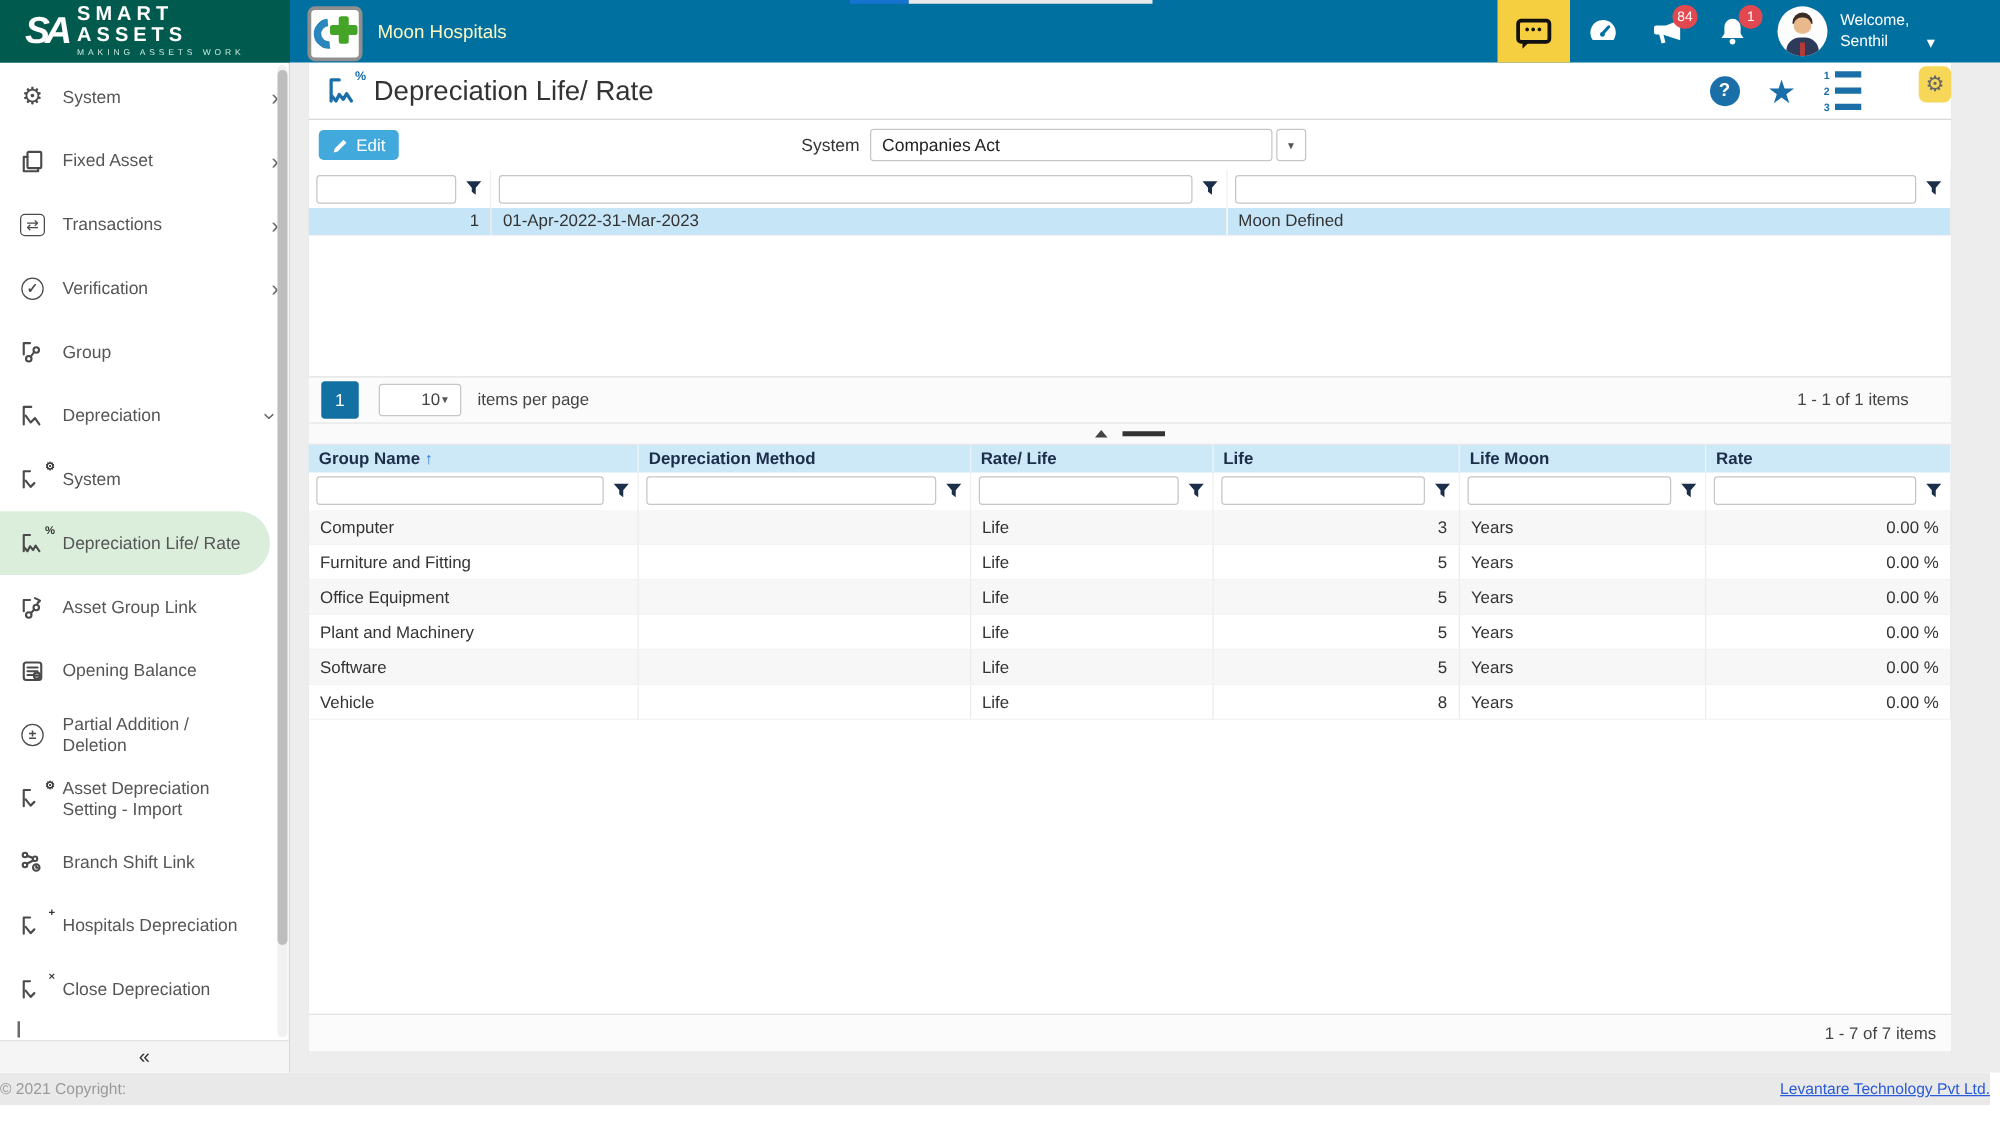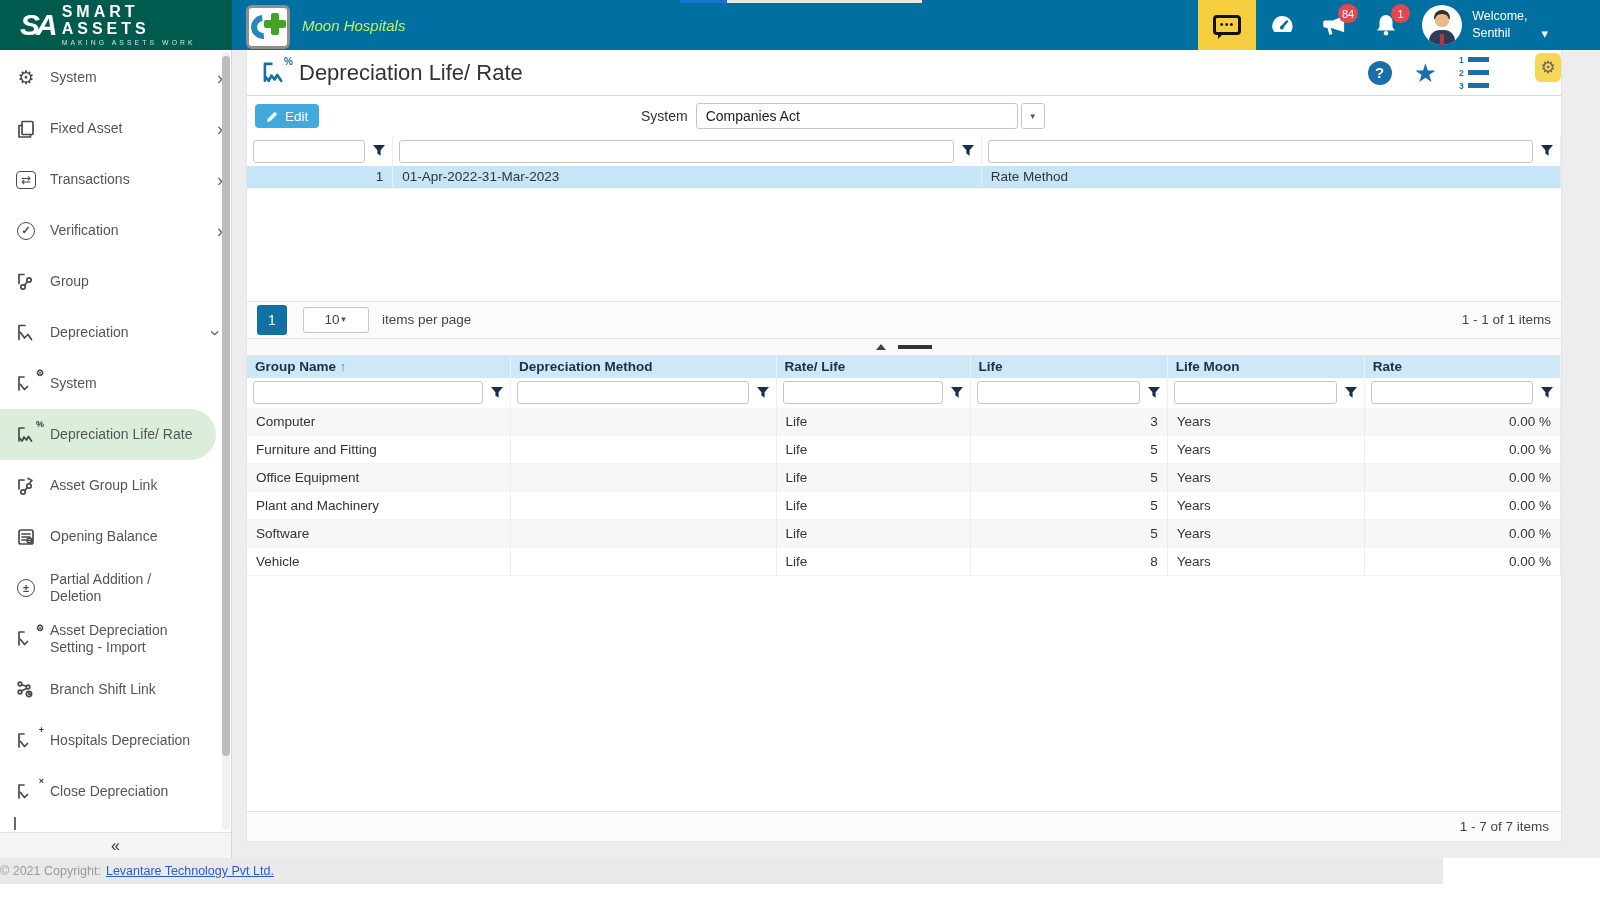--- a/index.html
+++ b/index.html
@@ -13,21 +13,21 @@
   .brand-l1,.brand-l2 { color:#fff; font-weight:bold; font-size:16px; letter-spacing:4px; line-height:1.05; }
   .tagline { font-size:6.8px; letter-spacing:3.1px; color:#cde8e1; margin-top:2px; }
   .loadbar-a { position:absolute; left:680px; top:0; width:47px; height:3px; background:#1673D0; z-index:7; }
   .loadbar-b { position:absolute; left:727px; top:0; width:195px; height:3px; background:#E9E9E9; z-index:7; }
 
   .company { display:flex; align-items:center; gap:12px; margin-left:14px; }
   .hosp-logo { width:44px; height:44px; margin-top:4px; background:#fff; border:3px solid #8f8f8f; border-radius:6px; position:relative; overflow:hidden; }
   .swoosh { position:absolute; left:2px; top:7px; width:24px; height:24px; border:6px solid #2A86BC; border-radius:50%; border-top-color:transparent; border-right-color:transparent; transform:rotate(40deg); }
   .cross-v { position:absolute; right:8px; top:5px; width:8px; height:22px; background:#44A427; border-radius:2px; }
   .cross-h { position:absolute; right:1px; top:12px; width:22px; height:8px; background:#44A427; border-radius:2px; }
-  .company-name { color:#bef264; font-size:15px;font-style:italic; }
+  .company-name { color:#fef9c3; font-size:15px; }
 
   .top-right { margin-left:auto; display:flex; align-items:center; height:50px; }
   .top-btn { width:52px; height:50px; display:flex; align-items:center; justify-content:center; position:relative; cursor:pointer; }
   .chat-btn { width:58px; background:#F6CF40; }
   .bubble { width:28px; height:20px; border:3px solid #111; border-radius:4px; position:relative; display:flex; align-items:center; justify-content:center; }
   .bubble i { font-style:normal; color:#111; font-size:11px; letter-spacing:1px; line-height:0; margin-top:-2px; }
   .bubble:after { content:""; position:absolute; left:2px; bottom:-7px; width:0; height:0; border-left:7px solid #111; border-bottom:7px solid transparent; }
   .badge { position:absolute; top:4px; right:2px; min-width:19px; height:19px; padding:0 4px; background:#E2484F; color:#fff; border-radius:10px; font-size:11px; display:flex; align-items:center; justify-content:center; }
   .avatar { width:40px; height:40px; border-radius:50%; background:#fdfdfd; position:relative; overflow:hidden; margin-left:10px; flex:0 0 40px; }
   .av-hair { position:absolute; top:5px; left:12px; width:16px; height:9px; background:#3a2d26; border-radius:8px 8px 0 0; }
@@ -92,32 +92,32 @@
   .funnel { flex:0 0 14px; display:flex; cursor:pointer; }
   .grid td.c { padding:0 9px; height:22px; border-right:1px solid #ececec; border-bottom:1px solid #f3f3f3; overflow:hidden; white-space:nowrap; }
   tr.sel td.c { background:#C6E6F8; }
   .t2 td.c { height:28px; }
   .t2 tr.alt td.c { background:#f7f7f7; }
   .num { text-align:right; }
   .spacer1 { height:112px; flex:0 0 112px; }
 
   .pager { height:38px; flex:0 0 38px; background:#fbfbfb; border-top:1px solid #e1e1e1; border-bottom:1px solid #e1e1e1; display:flex; align-items:center; padding:0 10px; font-size:13.5px; color:#444; }
   .page-cur { width:30px; height:30px; background:#1370A2; color:#fff; border-radius:3px; display:flex; align-items:center; justify-content:center; font-size:14px; cursor:pointer; }
-  .psize { margin-left:16px; width:66px; height:26px; border:1px solid #c6c6c6; border-radius:3px; background:#fff; display:flex; align-items:center; justify-content:center; padding:0 8px; cursor:pointer; }
+  .psize { margin-left:16px; width:66px; height:26px; border:1px solid #c6c6c6; border-radius:3px; background:#fff; display:flex; align-items:center; justify-content:flex-end; padding:0 8px; cursor:pointer; }
   .psize .ar { font-size:8px; color:#555; }
   .ipp { margin-left:13px; }
-  .psum { margin-left:auto; margin-right:0; }
+  .psum { margin-left:auto; margin-right:24px; }
 
   .splitter { height:17px; flex:0 0 17px; background:#fafafa; border-bottom:1px solid #e8e8e8; display:flex; align-items:center; justify-content:center; gap:12px; cursor:row-resize; }
   .spl-up { width:0; height:0; border-left:5px solid transparent; border-right:5px solid transparent; border-bottom:6px solid #444; }
   .spl-dash { width:34px; height:4px; background:#333; }
 
   .bottom-bar { margin-top:auto; height:30px; flex:0 0 30px; background:#fbfbfb; border-top:1px solid #e1e1e1; display:flex; align-items:center; justify-content:flex-end; padding:0 12px; font-size:13.5px; color:#444; }
 
-  .footer { position:absolute; left:0; top:858px; width:1443px; height:26px; background:#E9E9E9; display:flex; align-items:center; justify-content:flex-start; font-size:12.5px; color:#9a9a9a; gap:5px; }
+  .footer { position:absolute; left:0; top:858px; width:1592px; height:26px; background:#E9E9E9; display:flex; align-items:center; justify-content:space-between; font-size:12.5px; color:#9a9a9a; gap:5px; }
   .footer a { color:#2a5bd7; text-decoration:underline; cursor:pointer; }
 </style>
 </head>
 <body>
 
 <div id="app">
 
   <div class="topbar">
     <div class="brand">
       <span class="brand-sa">SA</span>
@@ -431,21 +431,21 @@
                     <svg width="14" height="14" viewBox="0 0 14 14" fill="#1c2e4a">
                       <path d="M1 1h12L8.6 6.2v5.6L5.4 9.4V6.2z"></path>
                     </svg>
                   </span>
                 </span>
               </td>
         </tr>
         <tr class="sel">
           <td class="c num">1</td>
           <td class="c">01-Apr-2022-31-Mar-2023</td>
-          <td class="c">Rate Method</td>
+          <td class="c">Moon Defined</td>
         </tr>
       </tbody>
         </table>
       <div class="spacer1"></div>
 
       <div class="pager">
         <span class="page-cur">1</span>
         <span class="psize">
           <span>10</span>
           <span class="ar">▼</span>

